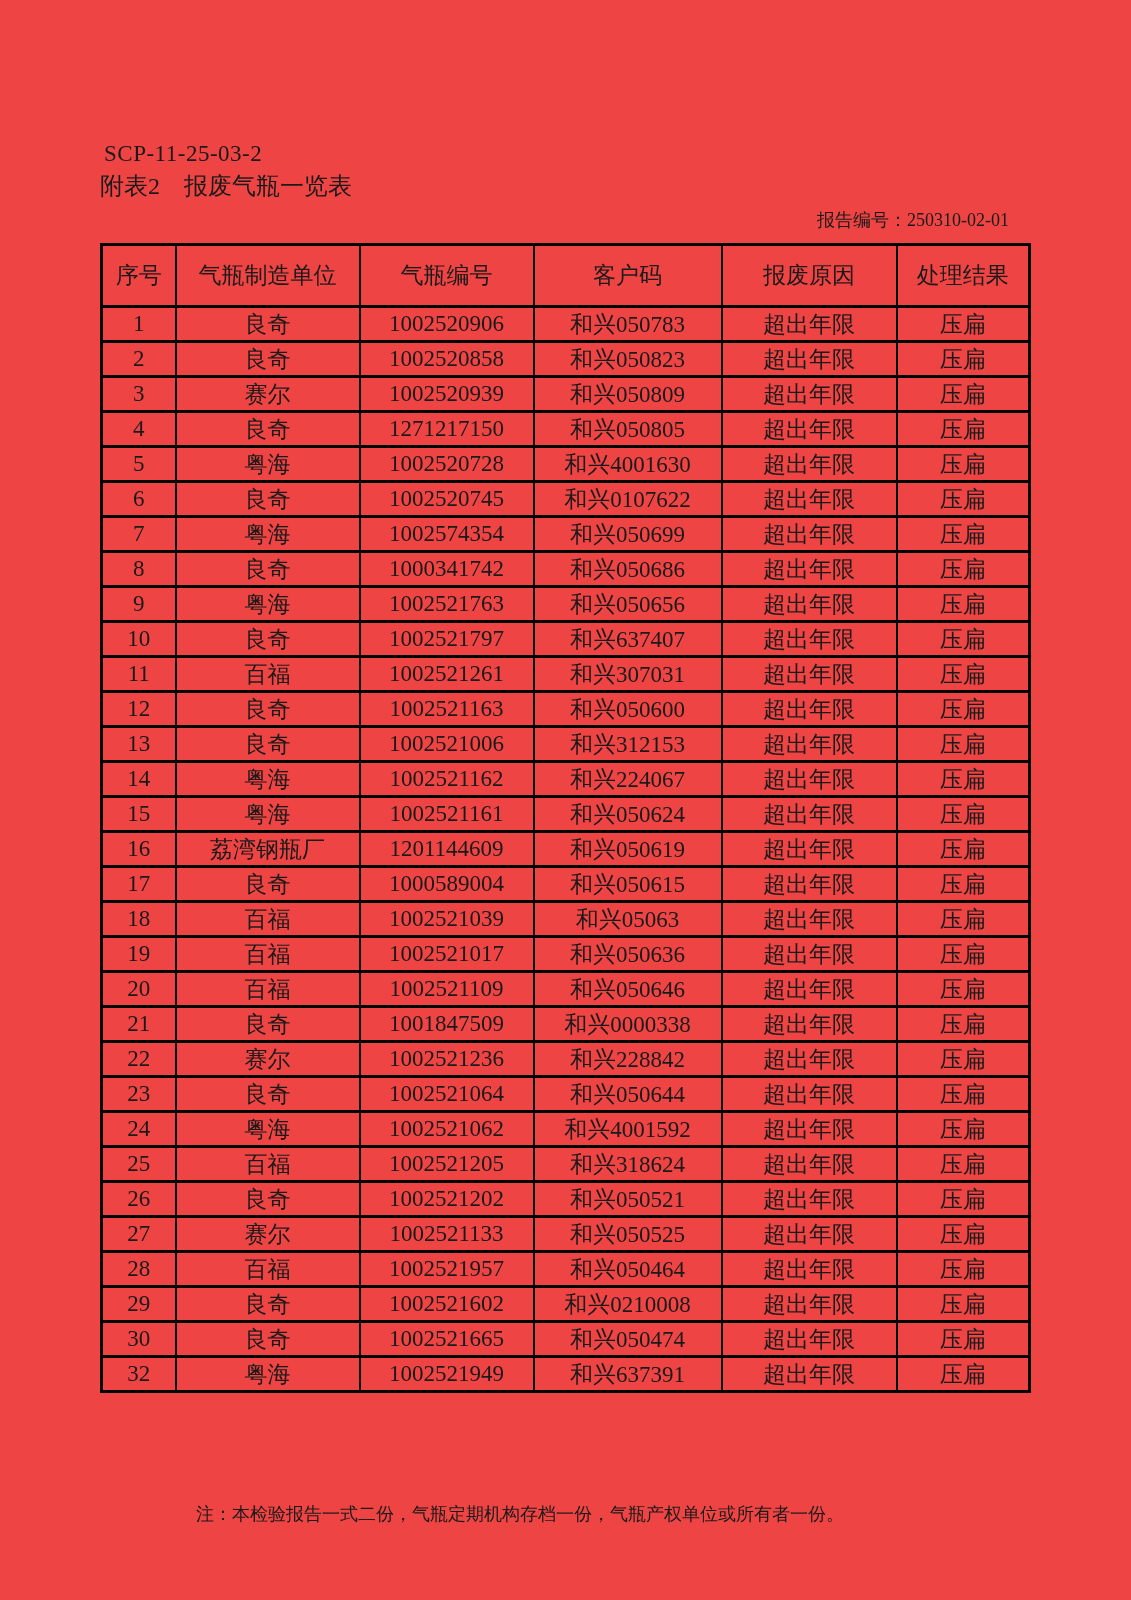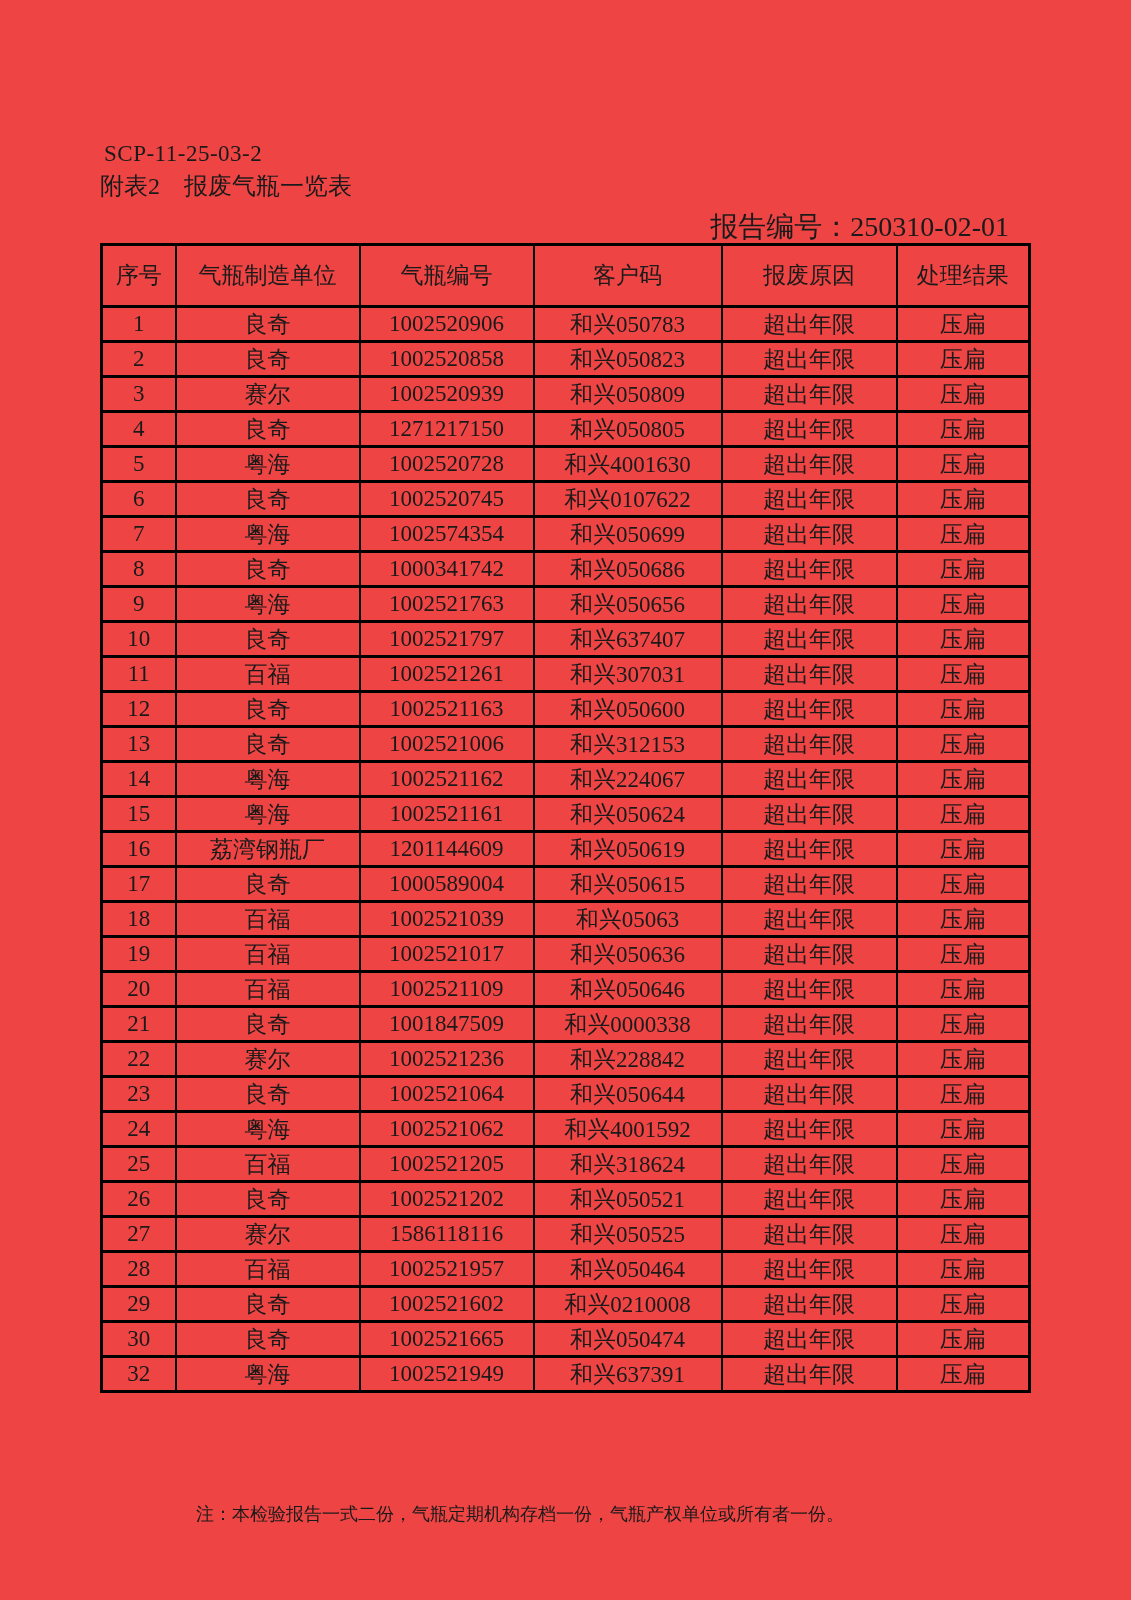--- a/index.html
+++ b/index.html
@@ -30,21 +30,21 @@
     width: 928px;
     top: 170px;
     text-align: left;
     font-size: 24px;
     white-space: pre;
   }
   .report-no {
     position: absolute;
     right: 122px;
     top: 208px;
-    font-size: 28px;
+    font-size: 18px;
     white-space: pre;
   }
   table.scrap-table {
     position: absolute;
     left: 100px;
     top: 243px;
     width: 928px;
     border-collapse: collapse;
     table-layout: fixed;
     border: 3px solid #000;
@@ -309,21 +309,21 @@
           <td>26</td>
           <td>良奇</td>
           <td>1002521202</td>
           <td>和兴050521</td>
           <td>超出年限</td>
           <td>压扁</td>
         </tr>
         <tr>
           <td>27</td>
           <td>赛尔</td>
-          <td>1586118116</td>
+          <td>1002521133</td>
           <td>和兴050525</td>
           <td>超出年限</td>
           <td>压扁</td>
         </tr>
         <tr>
           <td>28</td>
           <td>百福</td>
           <td>1002521957</td>
           <td>和兴050464</td>
           <td>超出年限</td>

